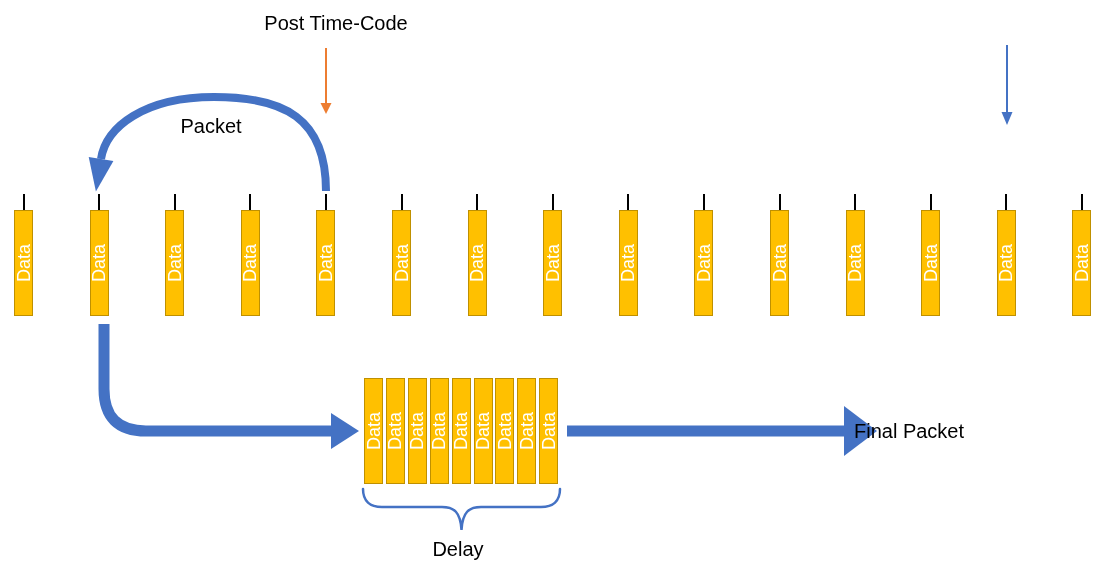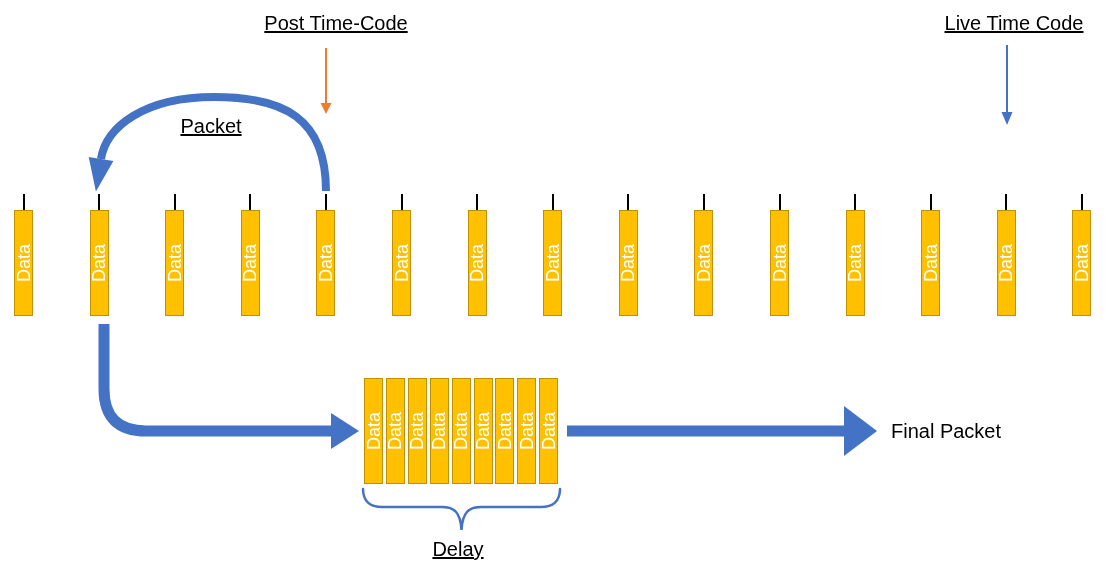--- a/index.html
+++ b/index.html
@@ -6,21 +6,21 @@
   .canvas{
     position:relative;width:1116px;height:578px;background:#ffffff;overflow:hidden;
     font-family:"Liberation Sans",sans-serif;
   }
   .arrow-layer{position:absolute;left:0;top:0;width:1116px;height:578px;z-index:1;}
   .layer{position:absolute;left:0;top:0;width:1116px;height:578px;z-index:2;}
   .label{
     position:absolute;z-index:3;color:var(--label-text,#000);font-size:20px;
     white-space:nowrap;line-height:1.1;
   }
-  .centered{transform:translateX(-50%);text-decoration:underline;}
+  .centered{transform:translateX(-50%);}
   .tl-bar,.stack-bar{
     position:absolute;box-sizing:border-box;width:19px;height:106px;
     background:var(--bar-fill,#FFC000);border:1.5px solid var(--bar-border,#BF9000);
   }
   .tick{position:absolute;width:2px;height:16px;background:#000;}
   .bar-label{
     position:absolute;left:50%;top:50%;
     transform:translate(-50%,-50%) rotate(-90deg);
     white-space:nowrap;color:var(--bar-text,#fff);font-size:18px;line-height:1;
   }
@@ -153,17 +153,16 @@
       </div>
       <div class="stack-bar" style="left: 517.3px; top: 378px;">
         <span class="bar-label">Data</span>
       </div>
       <div class="stack-bar" style="left: 539.2px; top: 378px;">
         <span class="bar-label">Data</span>
       </div>
     </div>
 
   <div class="label centered" style="left:336px;top:12px;">Post Time-Code</div>
-  <div class="label centered" style="left:1014px;top:12px;">Live Time Code</div>
   <div class="label centered" style="left:211px;top:115px;">Packet</div>
-  <div class="label" style="left:891px;top:420px;">Final Packet</div>
+  <div class="label" style="left:854px;top:420px;">Final Packet</div>
   <div class="label centered" style="left:458px;top:538px;">Delay</div>
 </div>
 
 </body></html>

